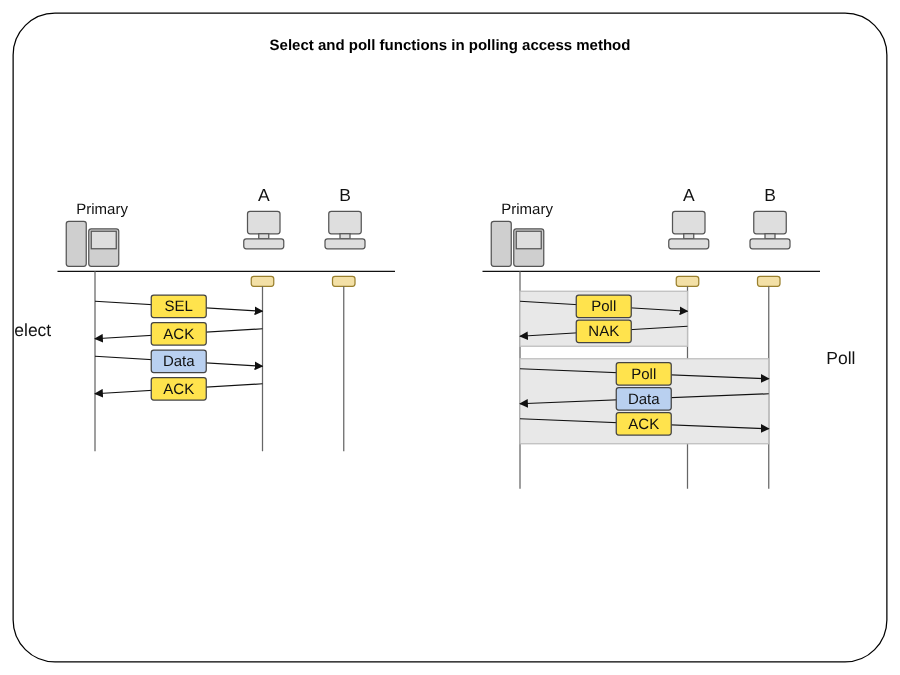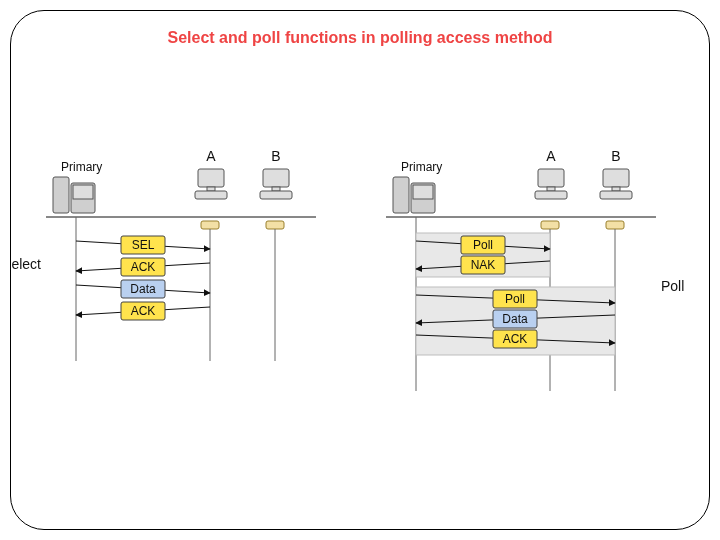--- a/index.html
+++ b/index.html
@@ -1,17 +1,17 @@
 <!DOCTYPE html>
 <html><head>
 <meta charset="utf-8">
 <style>
   html,body{margin:0;padding:0;width:720px;height:540px;font-family:Arial,Helvetica,sans-serif;background:#fff}
   .frame{box-sizing:border-box;width:700px;height:520px;margin:10px;border:1.5px solid #000;border-radius:34px;position:relative;overflow:hidden}
-  .title{position:absolute;top:18px;left:0;width:100%;text-align:center;font-size:16px;font-weight:700;color:#ef4444}
+  .title{position:absolute;top:18px;left:0;width:100%;text-align:center;font-size:12px;font-weight:700;color:#000000}
   svg{position:absolute;top:0;left:0}
   .lbl{font-size:14px;font-family:Arial,Helvetica,sans-serif;fill:#111}
   .small{font-size:12px}
   .tag-yellow rect{fill:#ffe34d;stroke:#444;stroke-width:1}
   .tag-blue   rect{fill:#b9d0f0;stroke:#444;stroke-width:1}
   .tag text{font-size:12px;font-family:Arial,Helvetica,sans-serif;fill:#111;text-anchor:middle;dominant-baseline:middle}
   .thin{stroke:#111;stroke-width:1;fill:none}
   .thinG{stroke:#666;stroke-width:1;fill:none}
   .shade{fill:#e8e8e8;stroke:#bdbdbd;stroke-width:1}
   .node{fill:#f3e0a6;stroke:#9a802e;stroke-width:1}

